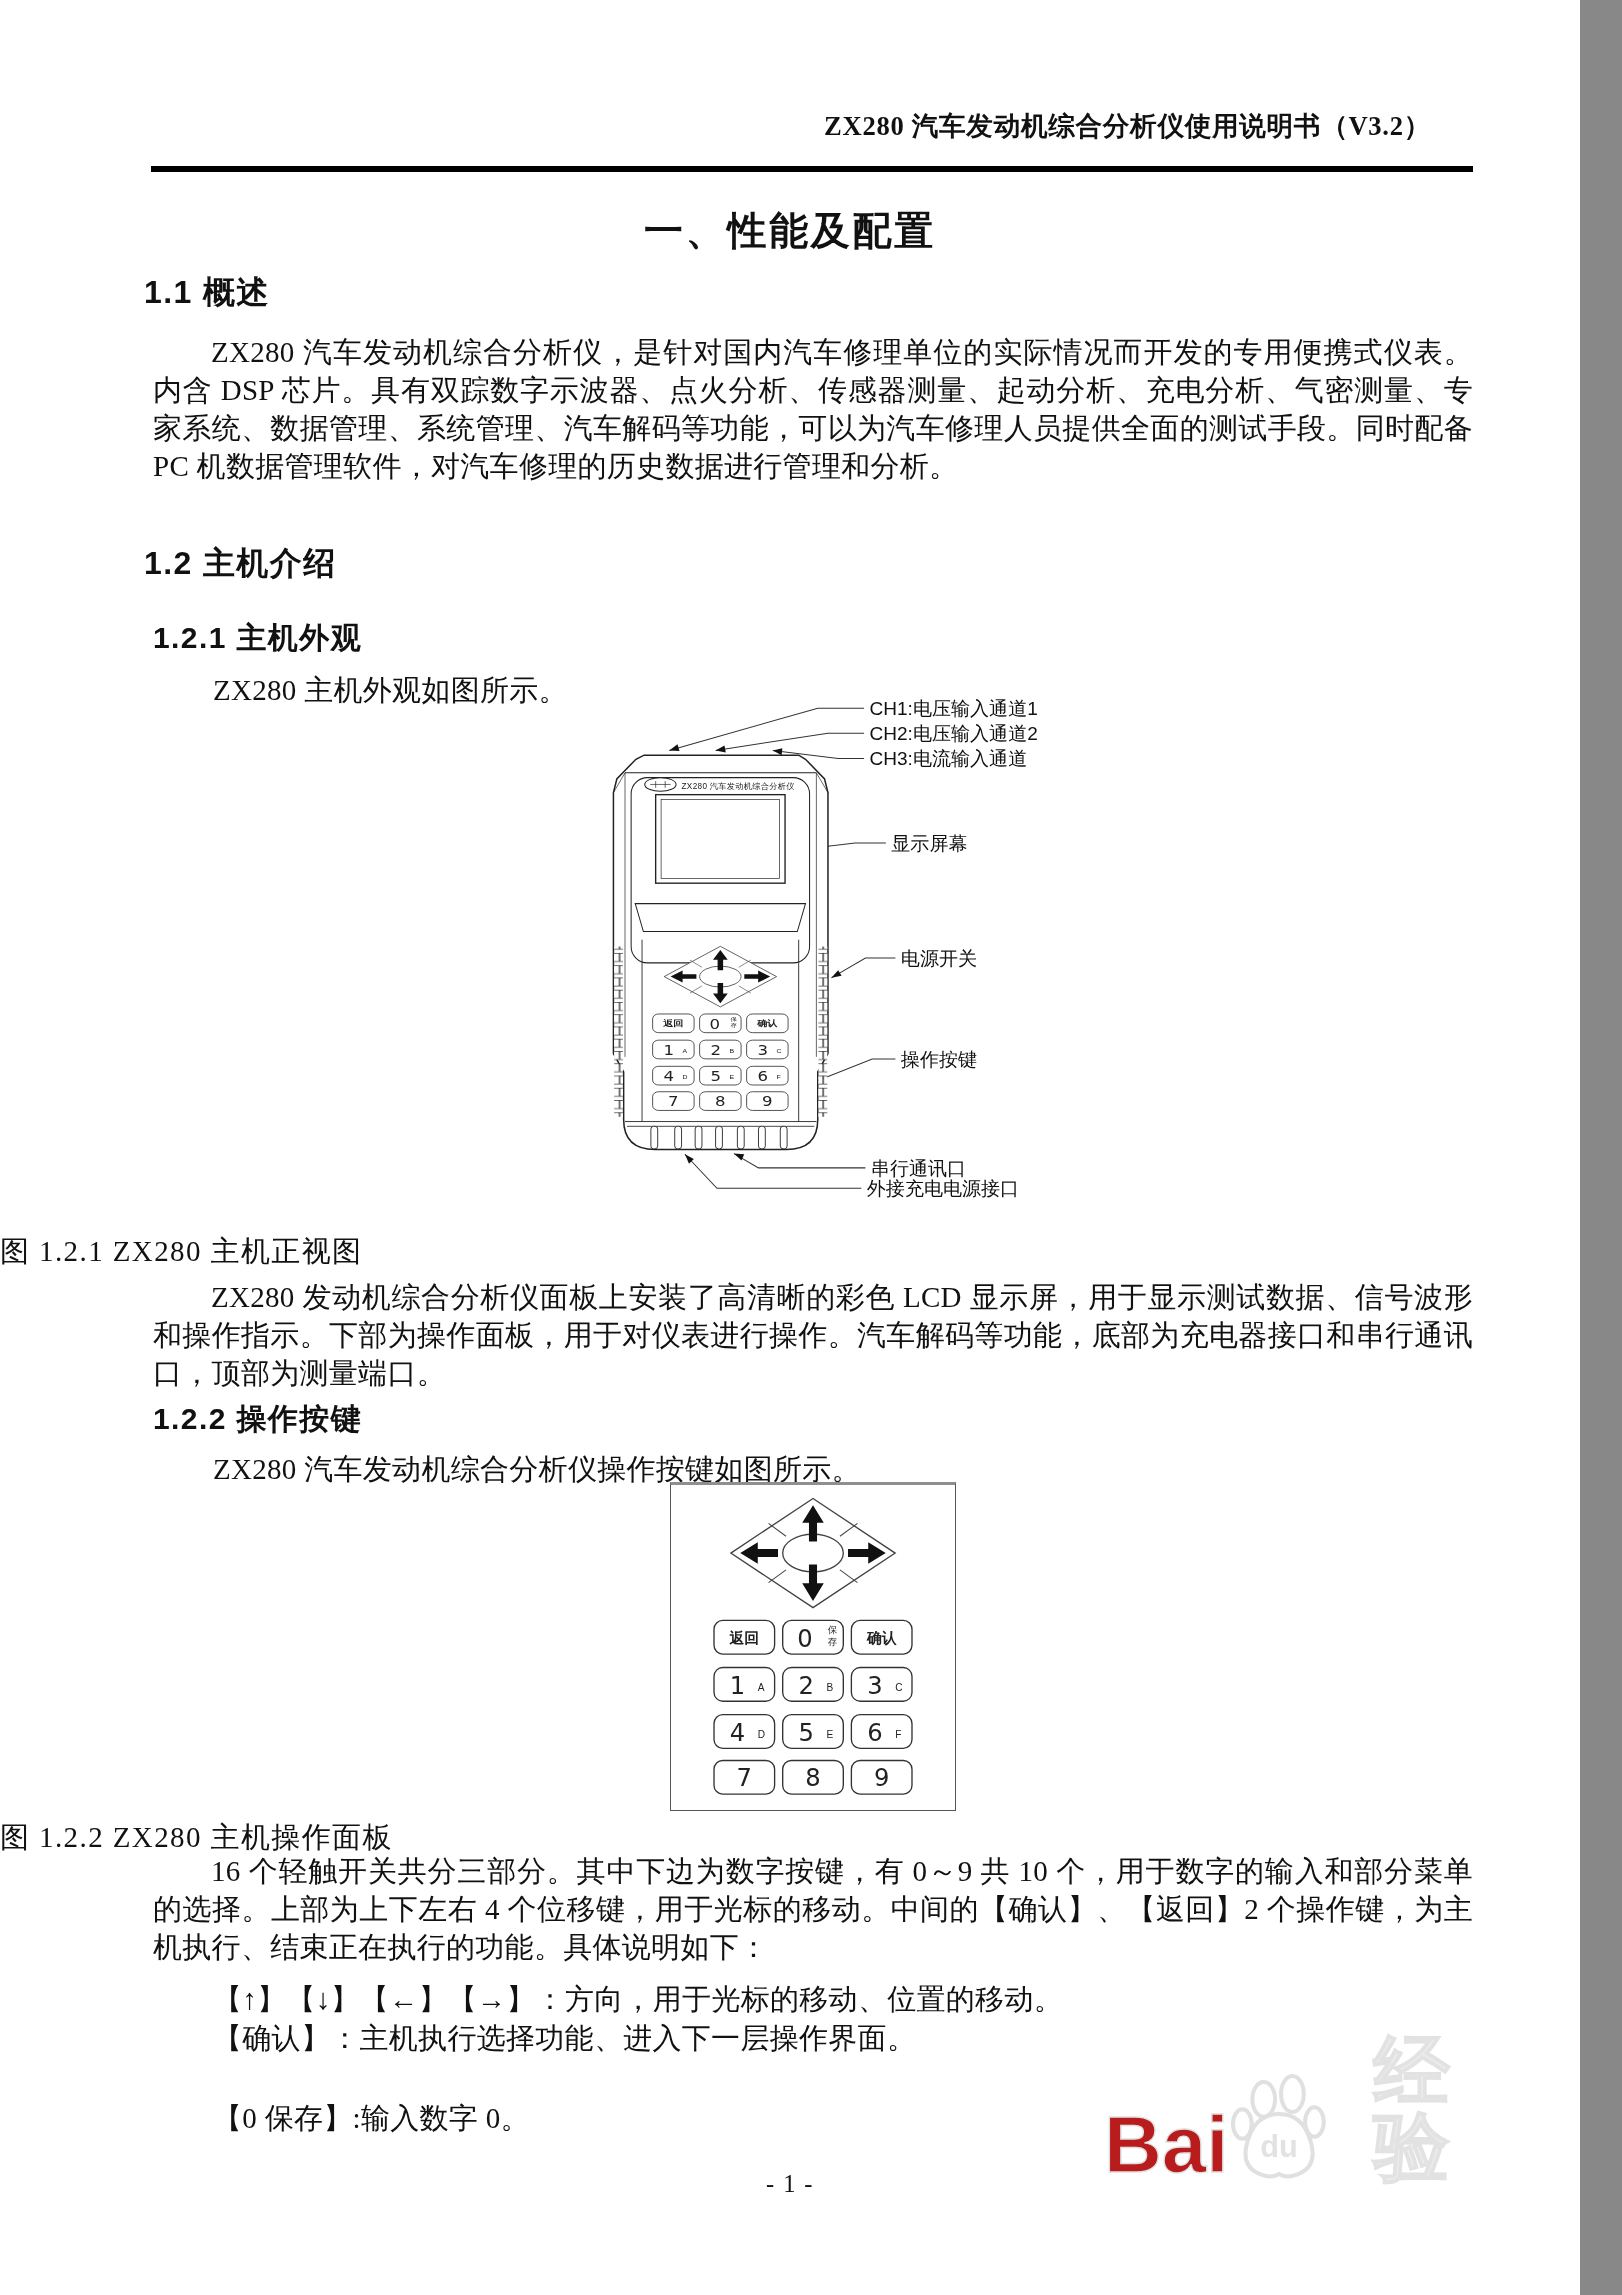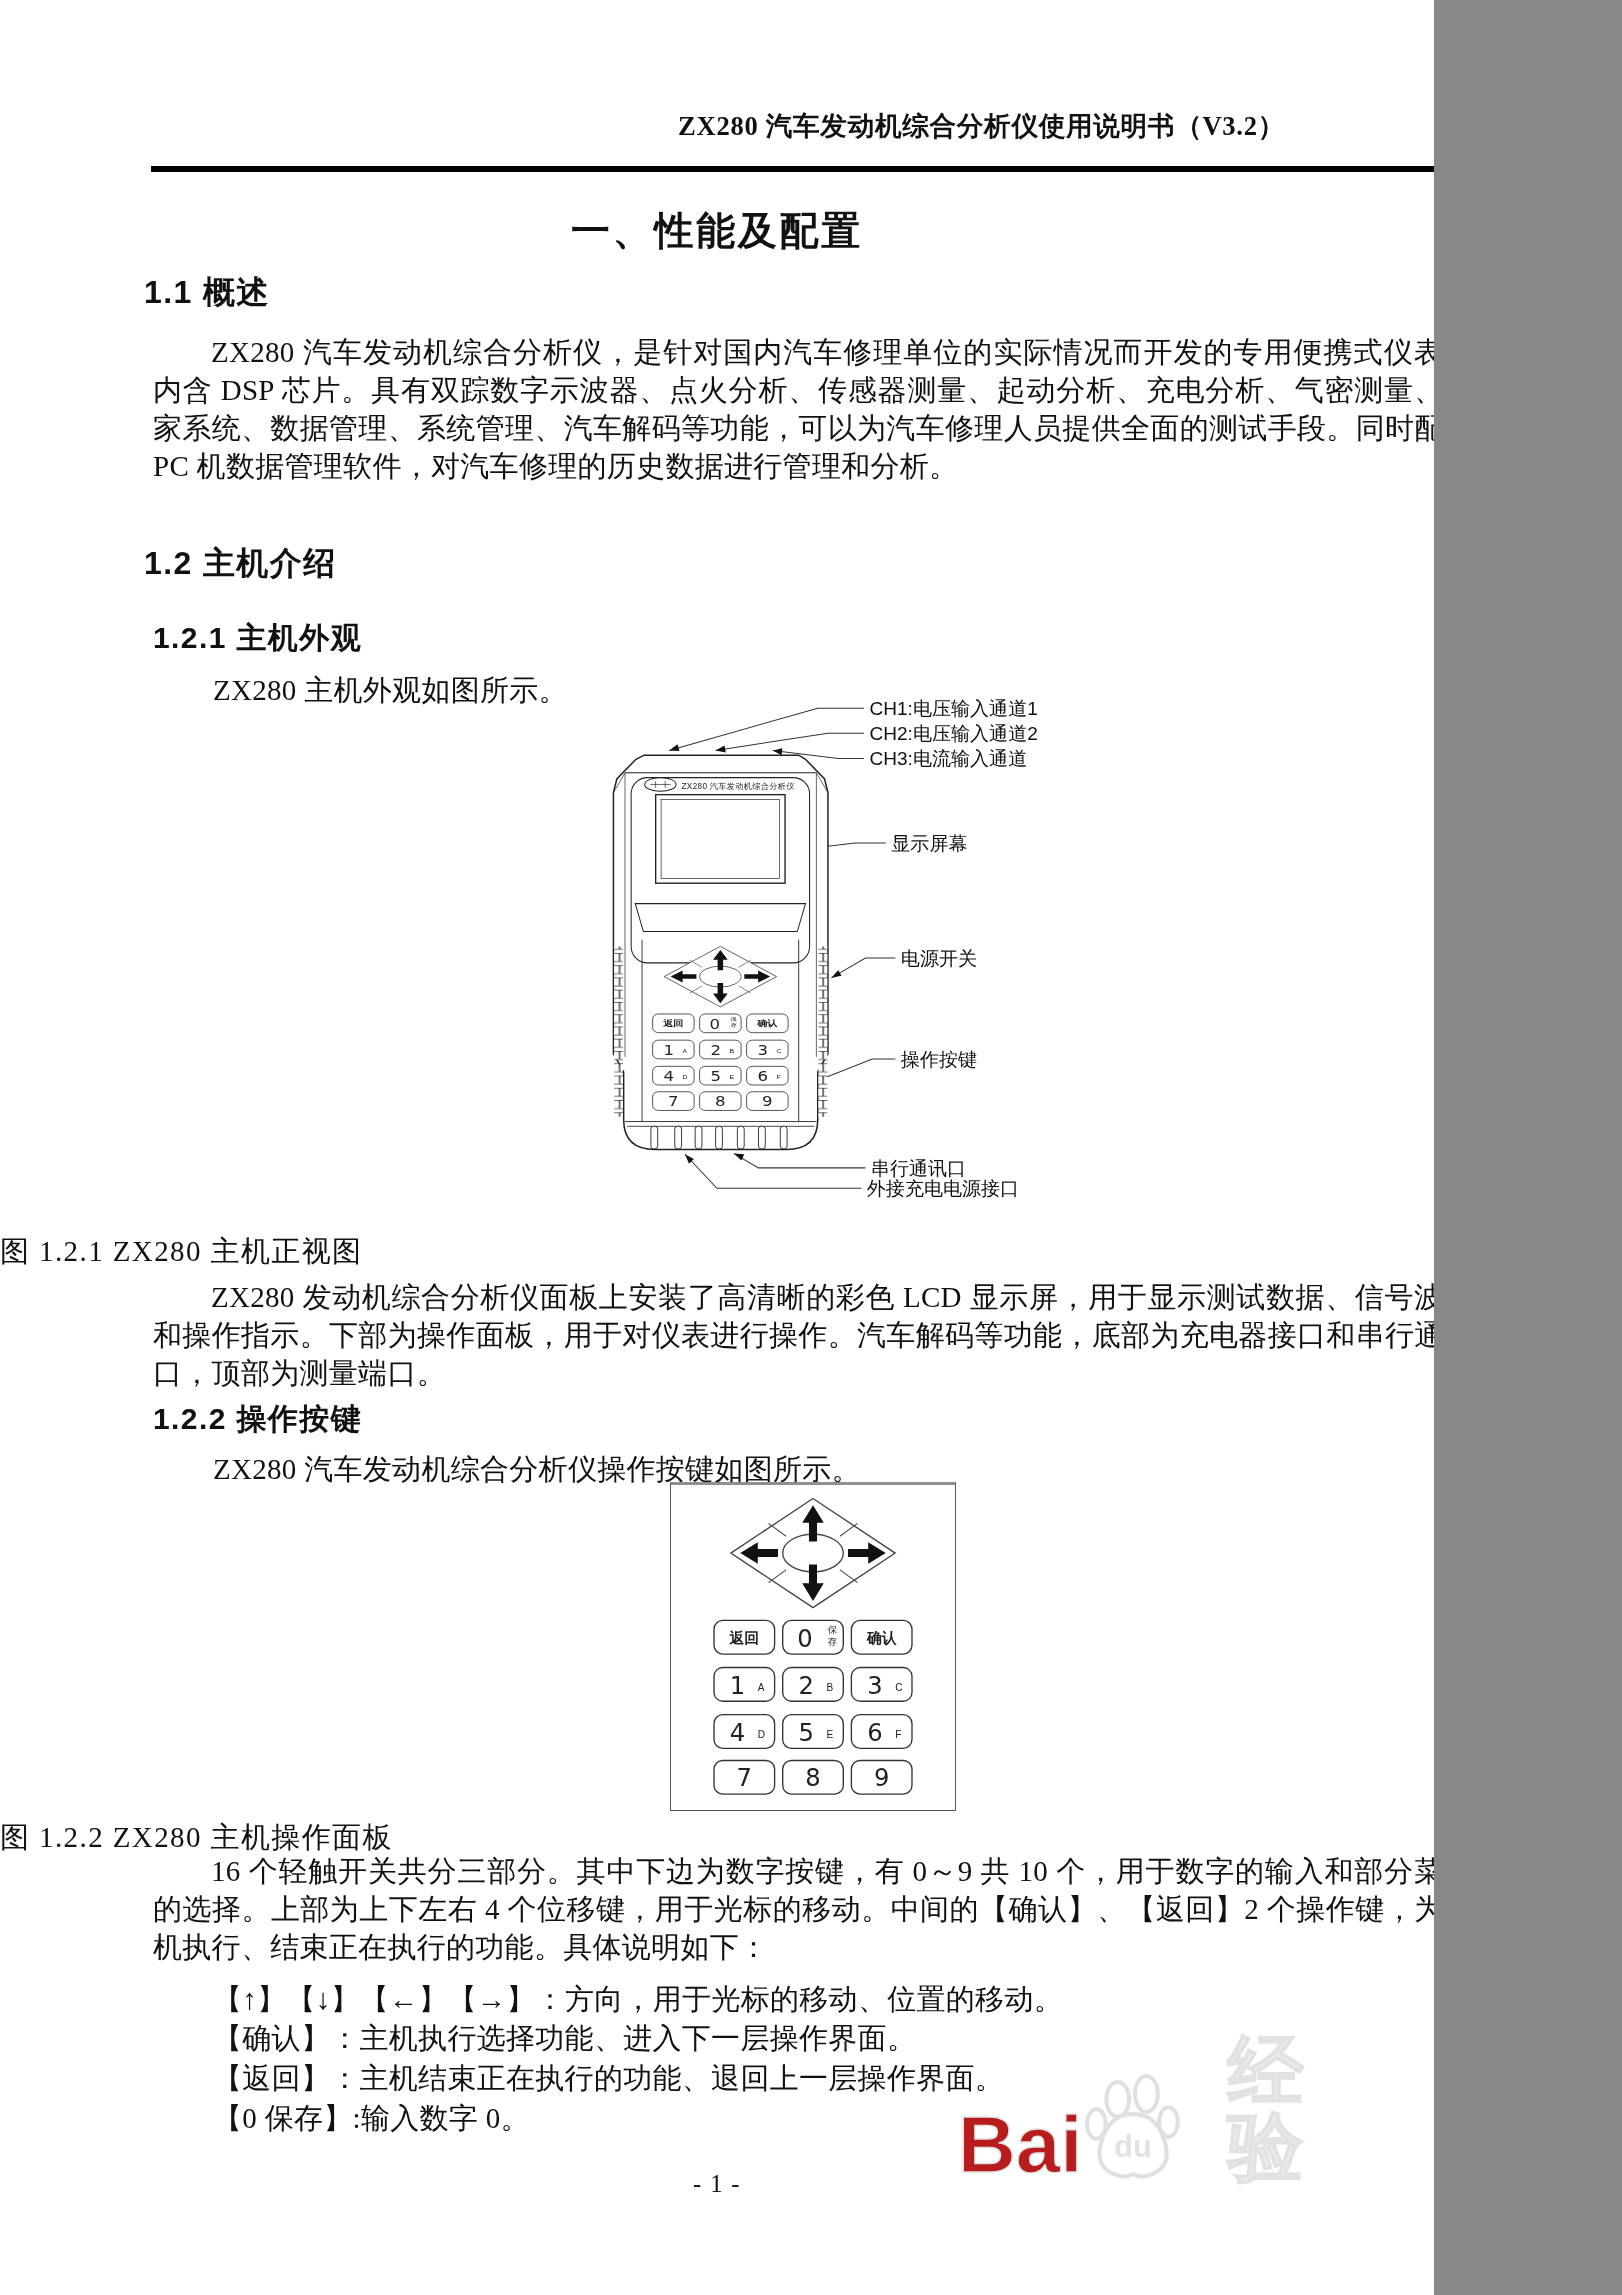--- a/index.html
+++ b/index.html
@@ -1,16 +1,16 @@
 <!DOCTYPE html>
 <html style="font-size:11px"><head>
 <meta charset="utf-8">
 <style>
   html,body{margin:0;padding:0;background:#888;}
-  #page{position:relative;width:1434px;height:2295px;background:#ffffff;overflow:hidden;
+  #page{position:relative;width:1580px;height:2295px;background:#ffffff;overflow:hidden;
         font-family:"Liberation Serif","DejaVu Serif",serif;color:#111;}
   .abs{position:absolute;}
   
   #doc-title{top:108px;right:149px;font-size:26.6px;font-weight:bold;letter-spacing:0.7px;}
   #header-rule{top:166px;left:151px;width:1322px;height:6.1px;background:#000;}
   
   #main-title{top:204px;left:0;width:100%;text-align:center;font-size:39px;font-weight:bold;
               font-family:"Liberation Sans","DejaVu Sans",sans-serif;letter-spacing:2.7px;}
   .h2{left:144px;font-size:32px;font-weight:bold;font-family:"Liberation Sans","DejaVu Sans",sans-serif;letter-spacing:1.4px;}
   .h3{left:153px;font-size:30px;font-weight:bold;font-family:"Liberation Sans","DejaVu Sans",sans-serif;letter-spacing:1.4px;}
@@ -215,21 +215,20 @@
       <svg x="13" y="6" width="390" height="464" viewBox="0 0 340 470">
         <use href="#kp-cluster"></use>
       </svg>
     </svg>
   </div>
   <div class="abs caption" style="top:1818px;">图 1.2.2 ZX280 主机操作面板</div>
 
   <div class="abs para" style="top:1852px;">16 个轻触开关共分三部分。其中下边为数字按键，有 0～9 共 10 个，用于数字的输入和部分菜单的选择。上部为上下左右 4 个位移键，用于光标的移动。中间的【确认】、【返回】2 个操作键，为主机执行、结束正在执行的功能。具体说明如下：</div>
   <div class="abs item-line" style="top:2019px;">【确认】：主机执行选择功能、进入下一层操作界面。</div>
   <div class="abs item-line" style="top:1980px;">【↑】【↓】【←】【→】：方向，用于光标的移动、位置的移动。</div>
-  <div class="abs item-line" style="top:2059px;">【返回】：主机结束正在执行的功能、退回上一层操作界面。</div>
   <div class="abs item-line" style="top:2099px;">【0 保存】:输入数字 0。</div>
 
   <div class="abs" id="page-number">- 1 -</div>
 
   <div class="abs" id="watermark">
     <div class="wm-row1">
       <span class="wm-bai">Bai</span>
       <svg width="102" height="112" viewBox="0 0 150 165">
         <ellipse cx="52" cy="38" rx="17" ry="26" fill="#fff" stroke="#e0e0e0" stroke-width="6"></ellipse>
         <ellipse cx="95" cy="30" rx="17" ry="27" fill="#fff" stroke="#e0e0e0" stroke-width="6"></ellipse>

